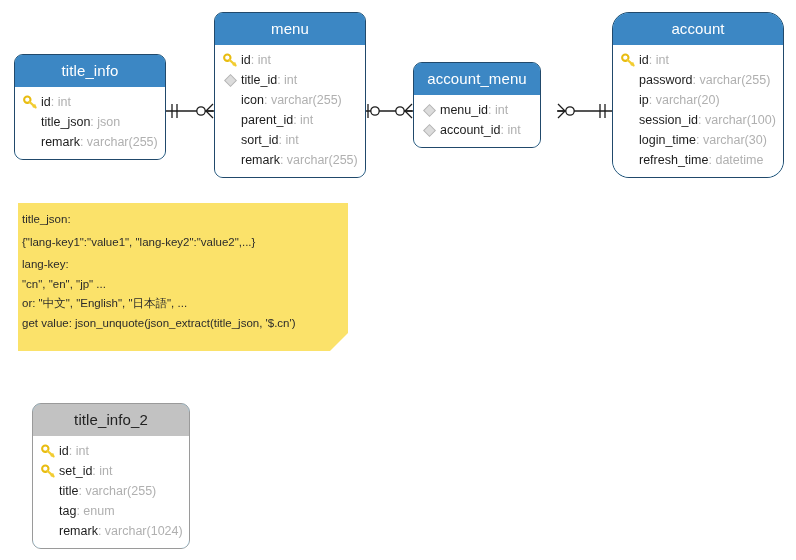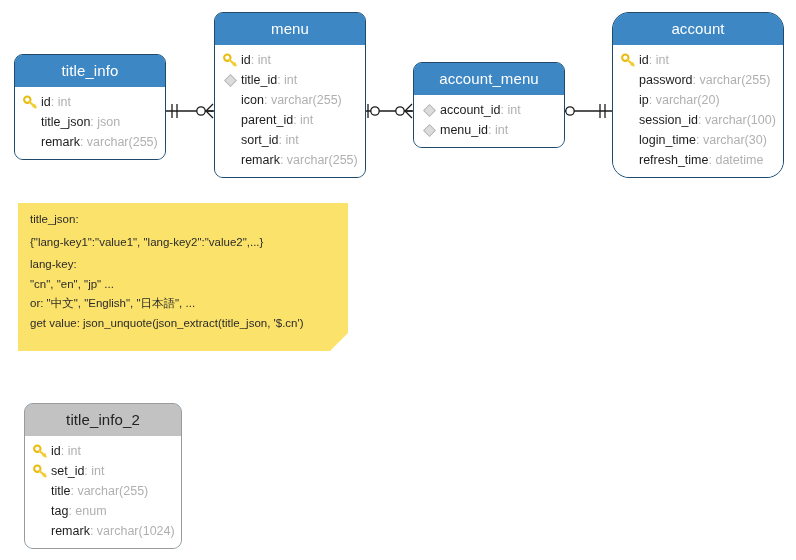--- a/index.html
+++ b/index.html
@@ -36,20 +36,21 @@
     position: absolute;
     border: 1px solid #21496b;
     border-radius: 9px;
     background: #7dd3fc;
     box-sizing: border-box;
     overflow: hidden;
     z-index: 3;
   }
   .entity.gray {
     border: 1px solid #9a9a9a;
+    margin-left: 8px;
   }
   .entity-header {
     background: #3c87c4;
     color: #ffffff;
     text-align: center;
     font-size: 15px;
     line-height: 1;
     padding: 8px 6px 9px 6px;
     letter-spacing: .1px;
   }
@@ -86,21 +87,21 @@
   .field-text .ftype {
     color: #b0b0b0;
   }
 
   
   .note {
     position: absolute;
     background: #fbe26a;
     z-index: 2;
     box-sizing: border-box;
-    padding: 11px 12px 8px 12px;
+    padding: 11px 12px 8px 4px;
   }
   .note-line {
     font-size: 11.5px;
     color: #2b2b2b;
     line-height: 1;
     margin-bottom: 11px;
     white-space: nowrap;
   }
   .note-line.tight { margin-bottom: 8px; }
   .note-line:last-child { margin-bottom: 0; }
@@ -209,38 +210,38 @@
           <span class="field-icon blank"></span>
           <span class="field-text">sort_id<span class="ftype">: int</span></span>
         </div>
         <div class="field-row">
           <span class="field-icon blank"></span>
           <span class="field-text">remark<span class="ftype">: varchar(255)</span></span>
         </div>
       </div>
   </div>
 
-  <div class="entity" style="left:413px; top:62px; width:152px;">
+  <div class="entity" style="left:413px; top:62px; width:128px;">
     <div class="entity-header">account_menu</div>
     <div class="entity-body">
         <div class="field-row">
           <span class="field-icon">
             <svg width="13" height="13" viewBox="0 0 12 12">
               <rect x="2.2" y="2.2" width="7.6" height="7.6" transform="rotate(45 6 6)" fill="#dcdcdc" stroke="#b4b4b4" stroke-width="0.9"></rect>
             </svg>
           </span>
-          <span class="field-text">account_id<span class="ftype">: int</span></span>
+          <span class="field-text">menu_id<span class="ftype">: int</span></span>
         </div>
         <div class="field-row">
           <span class="field-icon">
             <svg width="13" height="13" viewBox="0 0 12 12">
               <rect x="2.2" y="2.2" width="7.6" height="7.6" transform="rotate(45 6 6)" fill="#dcdcdc" stroke="#b4b4b4" stroke-width="0.9"></rect>
             </svg>
           </span>
-          <span class="field-text">menu_id<span class="ftype">: int</span></span>
+          <span class="field-text">account_id<span class="ftype">: int</span></span>
         </div>
       </div>
   </div>
 
   <div class="entity" style="left:612px; top:12px; width:172px;border-radius:17px;">
     <div class="entity-header">account</div>
     <div class="entity-body">
         <div class="field-row">
           <span class="field-icon">
             <svg width="15" height="15" viewBox="0 0 16 16">

